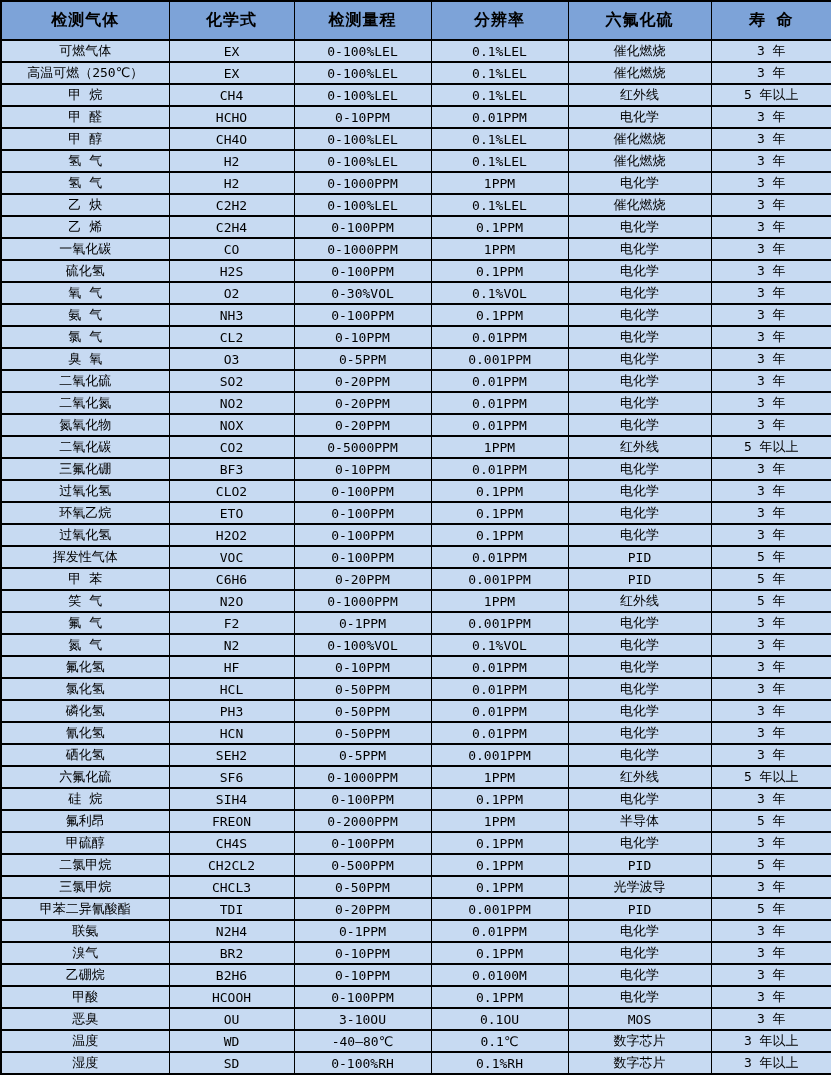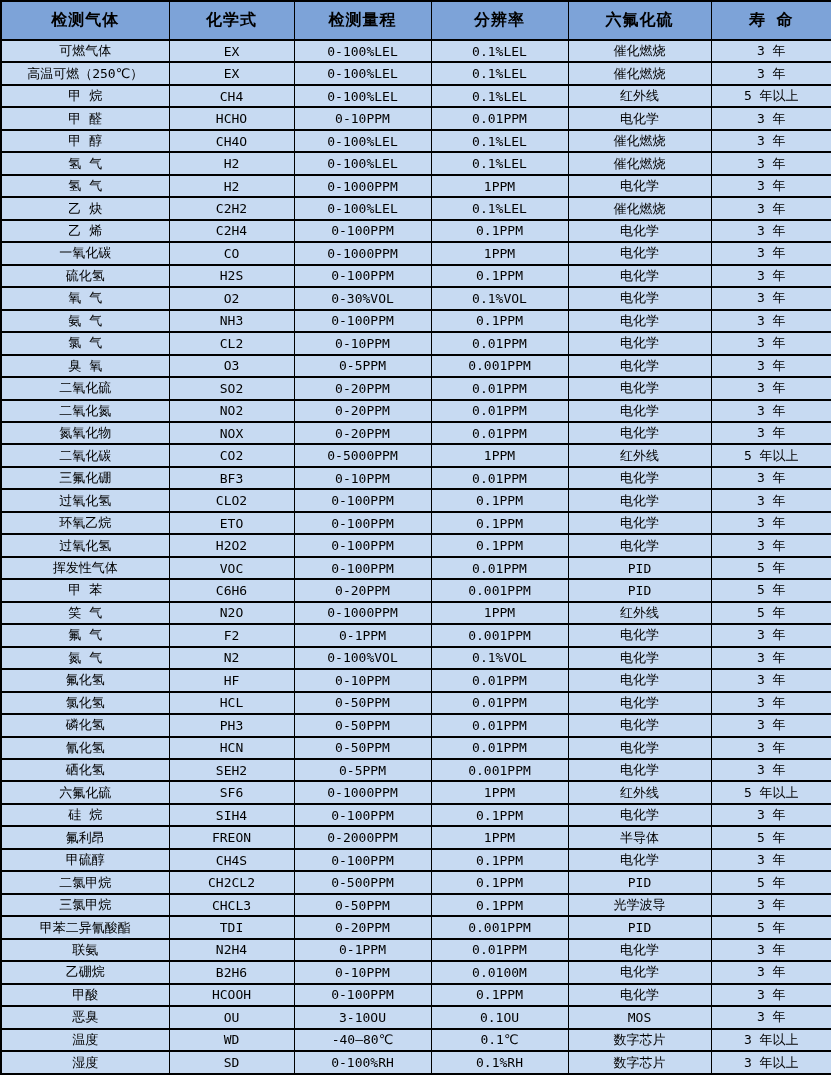--- a/index.html
+++ b/index.html
@@ -409,20 +409,28 @@
         </tr>
         <tr>
           <td>联氨</td>
           <td>N2H4</td>
           <td>0-1PPM</td>
           <td>0.01PPM</td>
           <td>电化学</td>
           <td>3 年</td>
         </tr>
         <tr>
+          <td>溴气</td>
+          <td>BR2</td>
+          <td>0-10PPM</td>
+          <td>0.1PPM</td>
+          <td>电化学</td>
+          <td>3 年</td>
+        </tr>
+        <tr>
           <td>乙硼烷</td>
           <td>B2H6</td>
           <td>0-10PPM</td>
           <td>0.0100M</td>
           <td>电化学</td>
           <td>3 年</td>
         </tr>
         <tr>
           <td>甲酸</td>
           <td>HCOOH</td>

